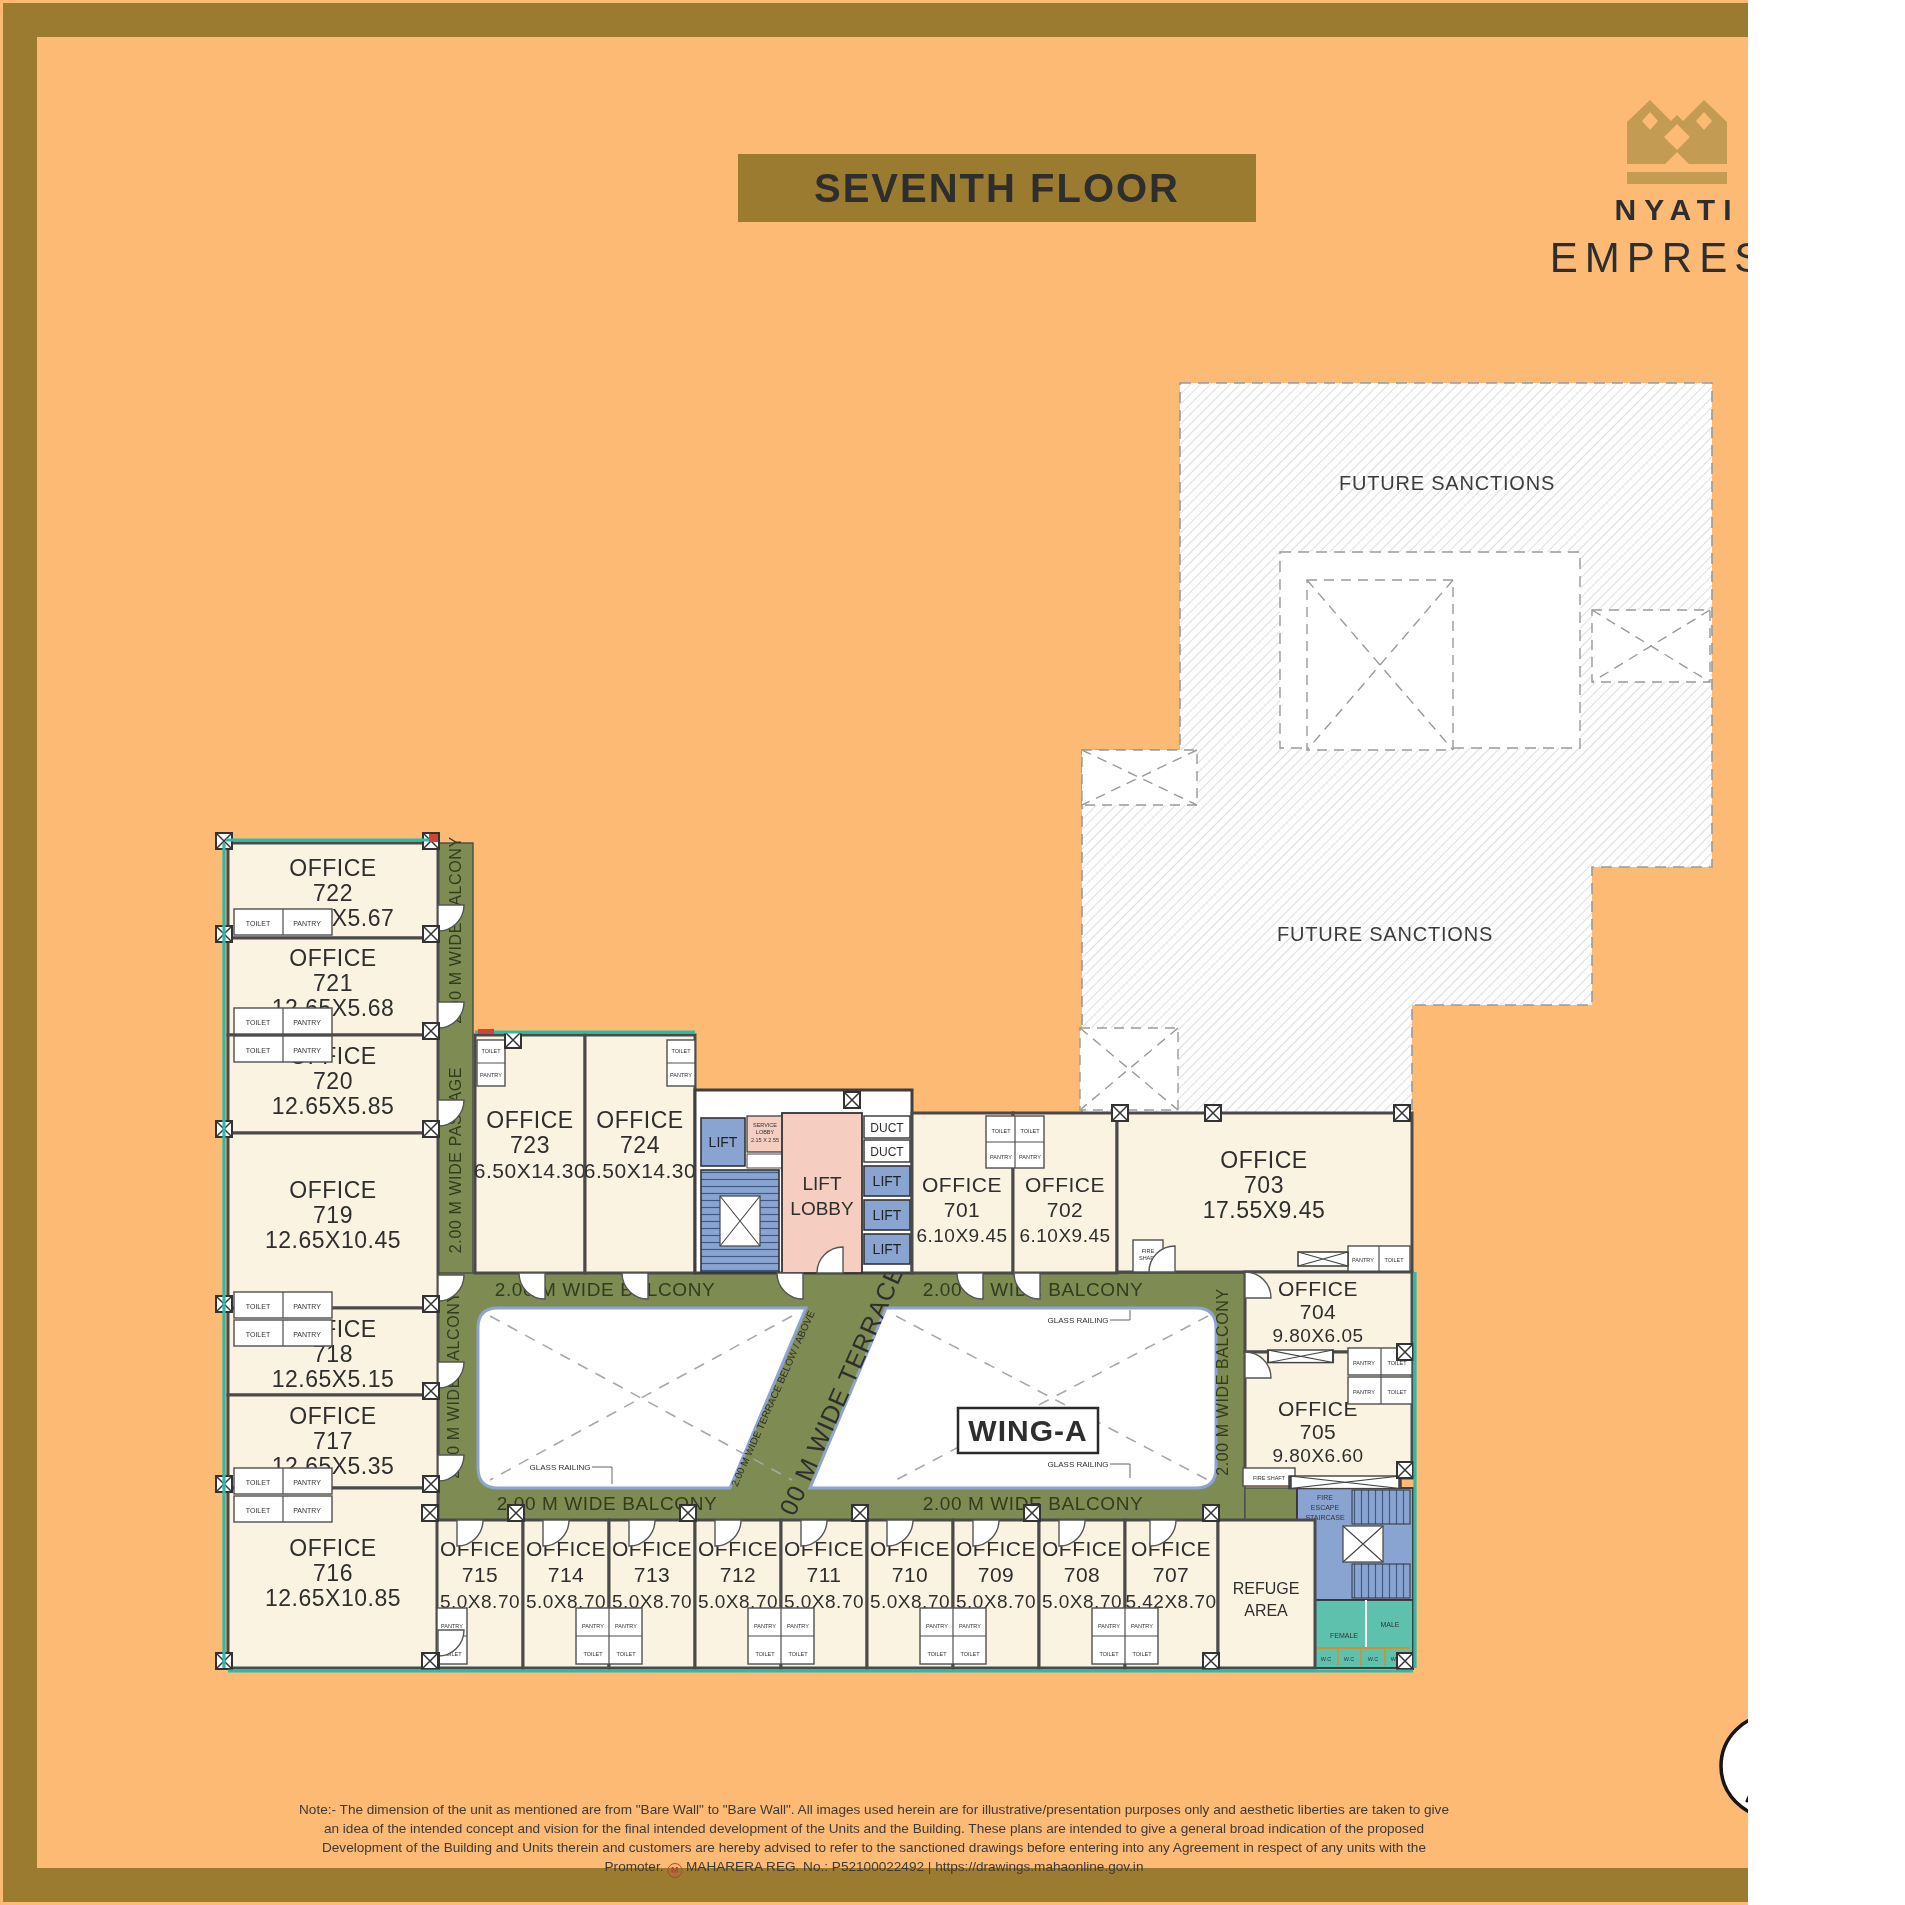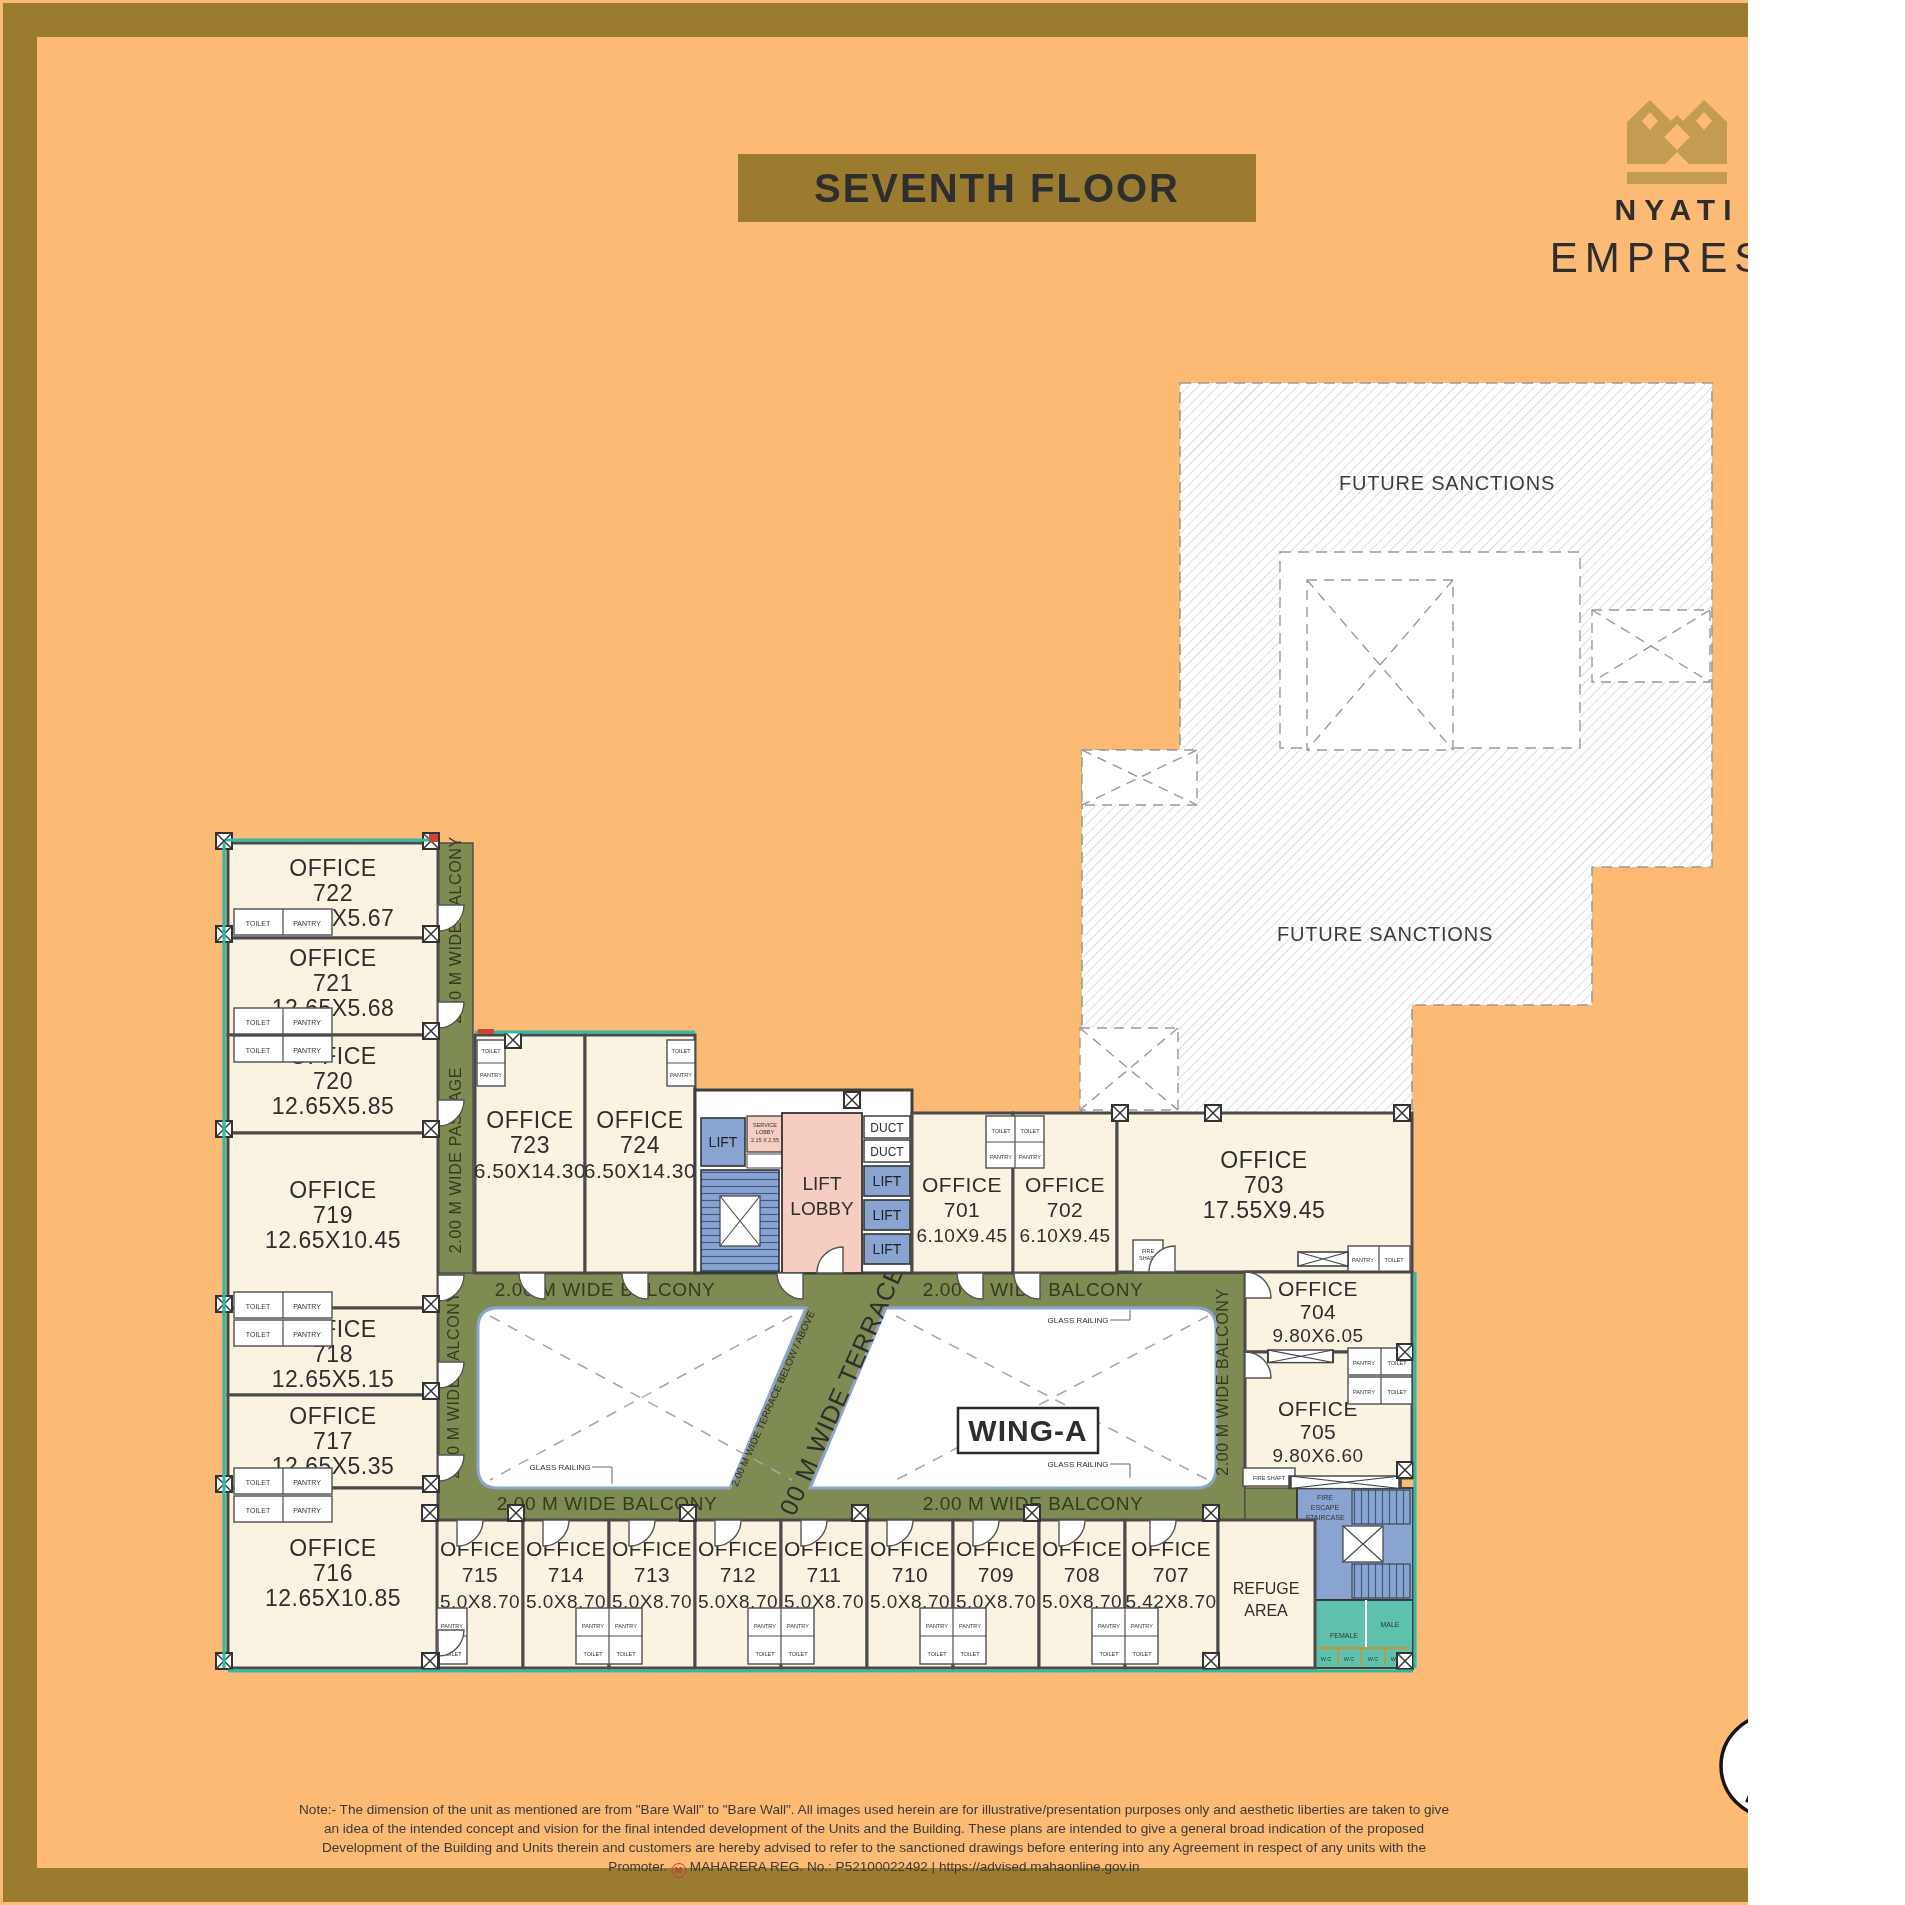--- a/index.html
+++ b/index.html
@@ -535,14 +535,14 @@
 <g>
   <circle cx="1772" cy="1766" r="51" fill="#ffffff" stroke="#161616" stroke-width="3.5"></circle>
   <text x="1772" y="1741" font-size="19" font-weight="bold" text-anchor="middle" fill="#161616">N</text>
   <path d="M1772,1746 L1747,1801 L1772,1788 L1797,1801 Z" fill="#ffffff" stroke="#161616" stroke-width="3" stroke-linejoin="round"></path>
   <path d="M1772,1746 L1797,1801 L1772,1788 Z" fill="#161616"></path>
 </g>
 </svg>
 
 <p class="note"><span>Note:- The dimension of the unit as mentioned are from "Bare Wall" to "Bare Wall". All images used herein are for illustrative/presentation purposes only and aesthetic liberties are taken to give an idea of the intended concept and vision for the final intended development of the Units and the Building. These plans are intended to give a general broad indication of the proposed Development of the Building and Units therein and customers are hereby advised to refer to the sanctioned drawings before entering into any Agreement in respect of any units with the Promoter.</span>
   <span class="rera-badge">M</span>
-  <span>MAHARERA REG. No.: P52100022492 | https://advised.mahaonline.gov.in</span></p>
+  <span>MAHARERA REG. No.: P52100022492 | https://drawings.mahaonline.gov.in</span></p>
 </div>
 
 </body></html>

